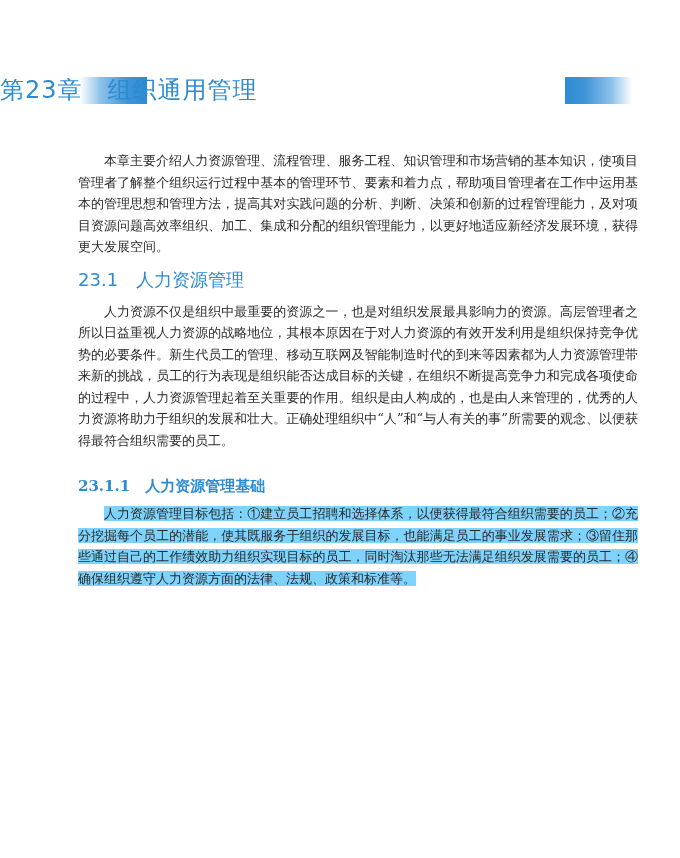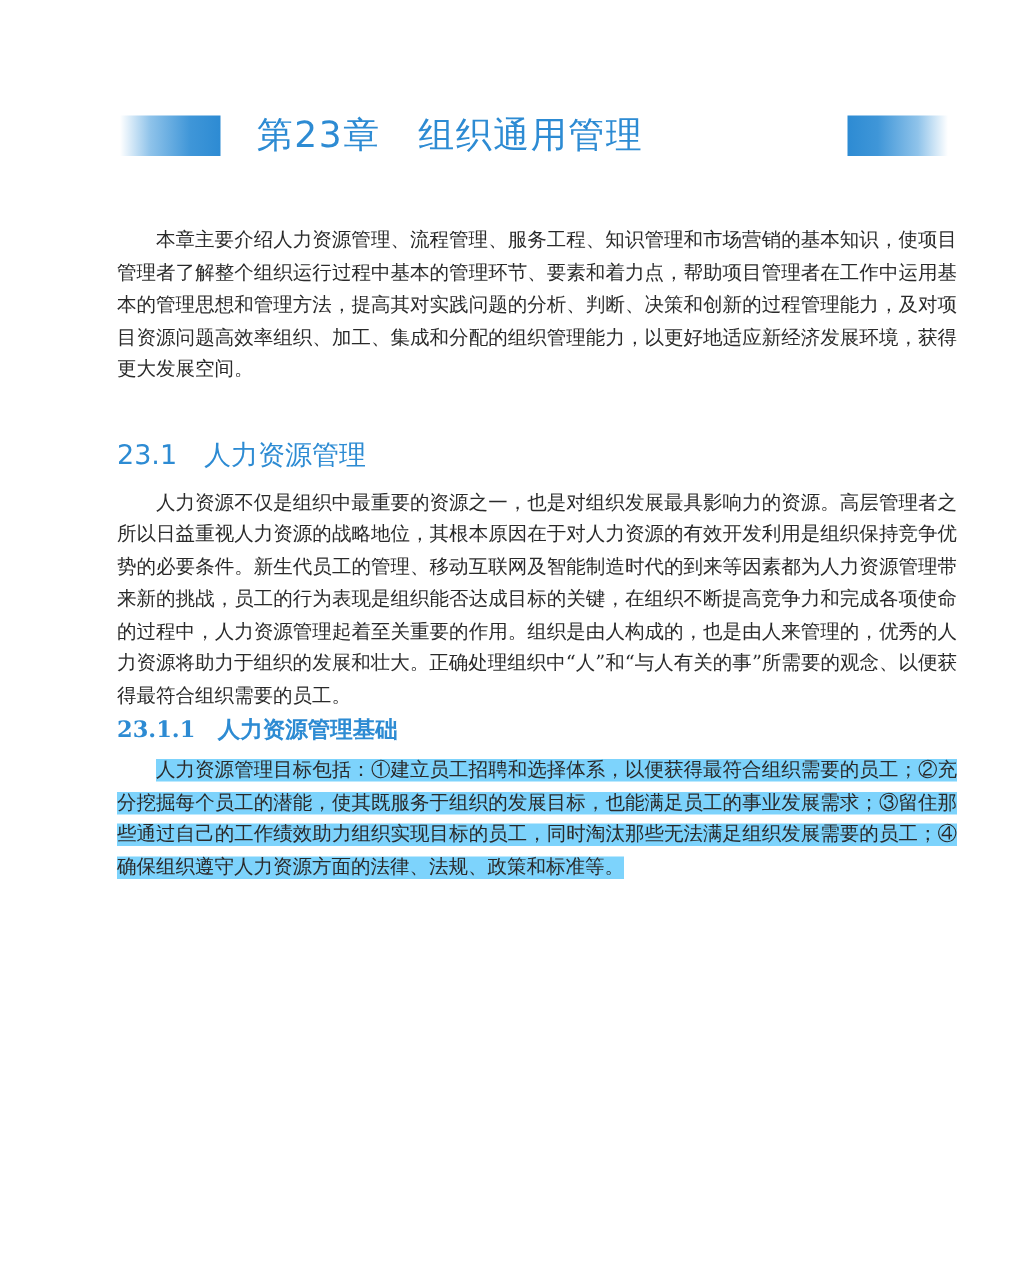--- a/index.html
+++ b/index.html
@@ -15,21 +15,21 @@
   }
   .bar-left {
     position: absolute; left: 80px; top: 7px; width: 67px; height: 27px;
     background: linear-gradient(to right, rgba(255,255,255,1) 0%, #8fc3ea 30%, #3f96d8 70%, #2d8bd3 100%);
   }
   .bar-right {
     position: absolute; left: 565px; top: 7px; width: 67px; height: 27px;
     background: linear-gradient(to left, rgba(255,255,255,1) 0%, #8fc3ea 30%, #3f96d8 70%, #2d8bd3 100%);
   }
   .chapter-title {
-    position: absolute; left: 0; width: 600px; top: 0; text-align: center;
+    position: absolute; left: 0; width: 600px; top: 0; text-align: left;
     font-family: "DejaVu Sans", "Liberation Sans", sans-serif;
     font-size: 24px; line-height: 40px; color: #2d8bd3; letter-spacing: 1px;
   }
   .content {
     position: absolute; left: 78px; top: 150px; width: 560px;
     font-size: 13px; line-height: 21.5px;
   }
   p { margin: 0; text-indent: 2em; text-align: justify; }
   .sec {
     font-family: "DejaVu Sans", "Liberation Sans", sans-serif;
@@ -46,18 +46,18 @@
 
 <div class="chapter-header">
   <div class="bar-left"></div>
   <div class="chapter-title">第23章　组织通用管理</div>
   <div class="bar-right"></div>
 </div>
 
 <div class="content">
   <p>本章主要介绍人力资源管理、流程管理、服务工程、知识管理和市场营销的基本知识，使项目管理者了解整个组织运行过程中基本的管理环节、要素和着力点，帮助项目管理者在工作中运用基本的管理思想和管理方法，提高其对实践问题的分析、判断、决策和创新的过程管理能力，及对项目资源问题高效率组织、加工、集成和分配的组织管理能力，以更好地适应新经济发展环境，获得更大发展空间。</p>
 
-  <div class="sec" style="margin-top:34px; margin-bottom:9px;">23.1　人力资源管理</div>
+  <div class="sec" style="margin-top:10px; margin-bottom:9px;">23.1　人力资源管理</div>
   <p>人力资源不仅是组织中最重要的资源之一，也是对组织发展最具影响力的资源。高层管理者之所以日益重视人力资源的战略地位，其根本原因在于对人力资源的有效开发利用是组织保持竞争优势的必要条件。新生代员工的管理、移动互联网及智能制造时代的到来等因素都为人力资源管理带来新的挑战，员工的行为表现是组织能否达成目标的关键，在组织不断提高竞争力和完成各项使命的过程中，人力资源管理起着至关重要的作用。组织是由人构成的，也是由人来管理的，优秀的人力资源将助力于组织的发展和壮大。正确处理组织中“人”和“与人有关的事”所需要的观念、以便获得最符合组织需要的员工。</p>
 
-  <div class="subsec" style="margin-top:0; margin-bottom:6px;">23.1.1　人力资源管理基础</div>
+  <div class="subsec" style="margin-top:24px; margin-bottom:6px;">23.1.1　人力资源管理基础</div>
   <p><span class="hl">人力资源管理目标包括：①建立员工招聘和选择体系，以便获得最符合组织需要的员工；②充分挖掘每个员工的潜能，使其既服务于组织的发展目标，也能满足员工的事业发展需求；③留住那些通过自己的工作绩效助力组织实现目标的员工，同时淘汰那些无法满足组织发展需要的员工；④确保组织遵守人力资源方面的法律、法规、政策和标准等。</span></p>
 </div>
 
 </body></html>

